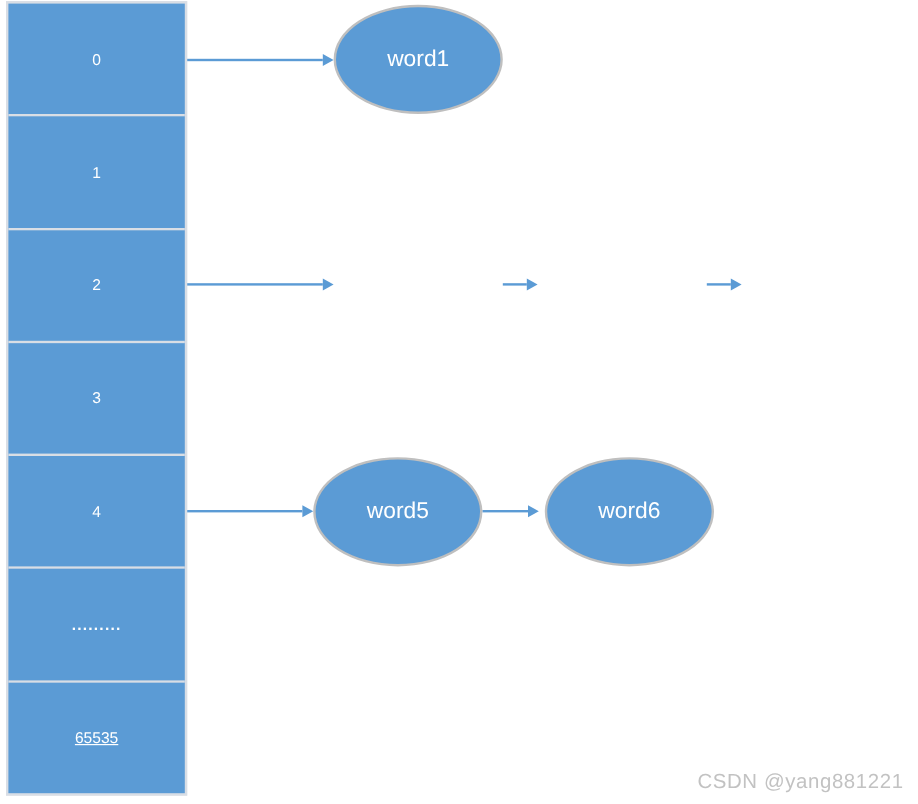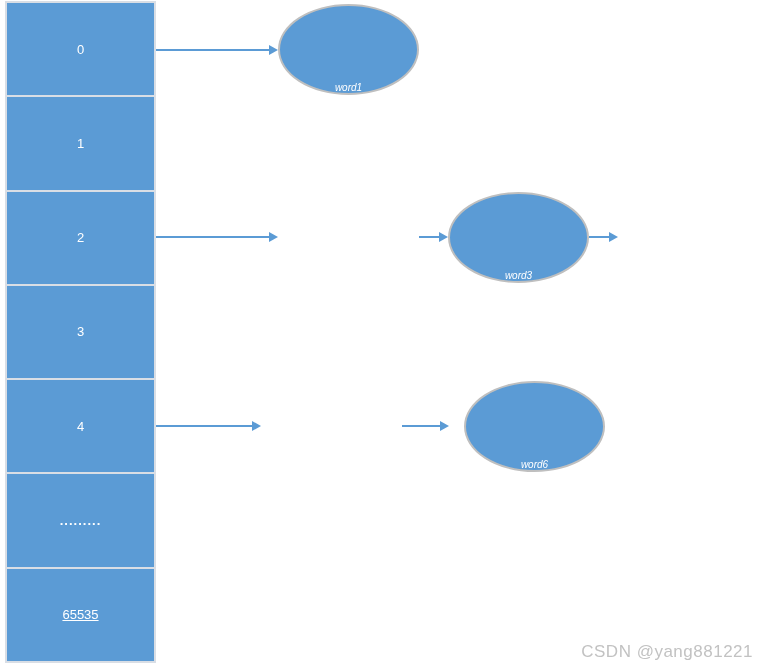--- a/index.html
+++ b/index.html
@@ -45,25 +45,24 @@
   .cell:last-child { border-bottom: none; text-decoration: underline; }
   .cell .dots { font-weight: bold; letter-spacing: 1px; }
   
   .node {
     position: absolute;
     width: 141px; height: 91px;
     border-radius: 50%;
     background: var(--shape-fill);
     border: 2px solid var(--shape-border);
     display: flex;
-    align-items: flex-end;
+    align-items: center;
     justify-content: center;
     color: var(--label-text);
-    font-size: 10px;
-    font-style: italic;
+    font-size: 19px;
   }
   
   .arrow {
     position: absolute;
     height: 2px;
     background: var(--arrow);
   }
   .arrow::after {
     content: "";
     position: absolute;
@@ -115,22 +114,22 @@
   <div class="arrow" style="left:156px; top:49px;  width:113px;"></div>
   <div class="arrow" style="left:156px; top:236px; width:113px;"></div>
   <div class="arrow" style="left:419px; top:236px; width:20px;"></div>
   <div class="arrow" style="left:589px; top:236px; width:20px;"></div>
   <div class="arrow" style="left:156px; top:425px; width:96px;"></div>
   <div class="arrow" style="left:402px; top:425px; width:38px;"></div>
 
   <div class="node" style="left:278px; top:4px;">
     <span>word1</span>
   </div>
-  <div class="node" style="left:448px; top:192px;">
-    <span>word3</span>
+  <div class="node" style="left:261px; top:381px;">
+    <span>word5</span>
   </div>
-  <div class="node" style="left:464px; top:381px;">
+  <div class="node" style="left:454px; top:381px;">
     <span>word6</span>
   </div>
 
   <div class="watermark">CSDN @yang881221</div>
 
 </div>
 
 </body></html>

